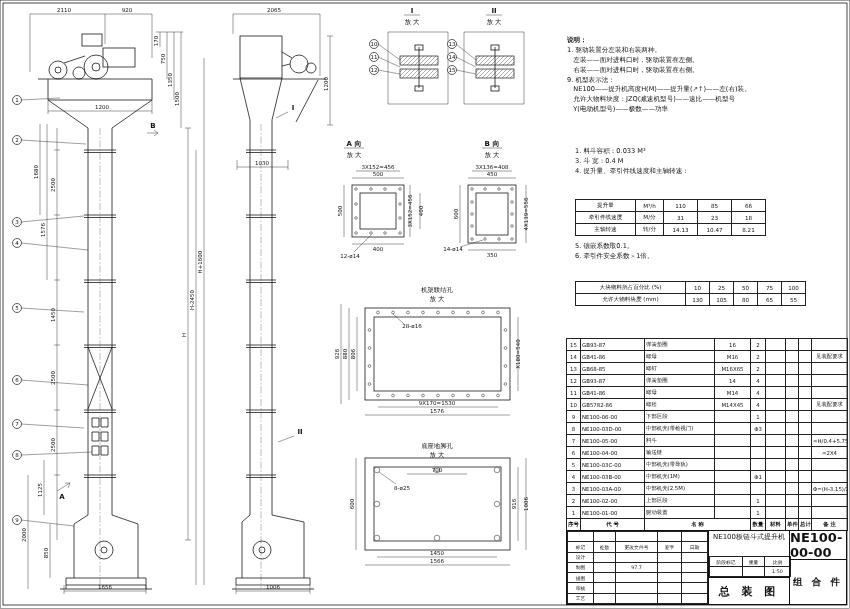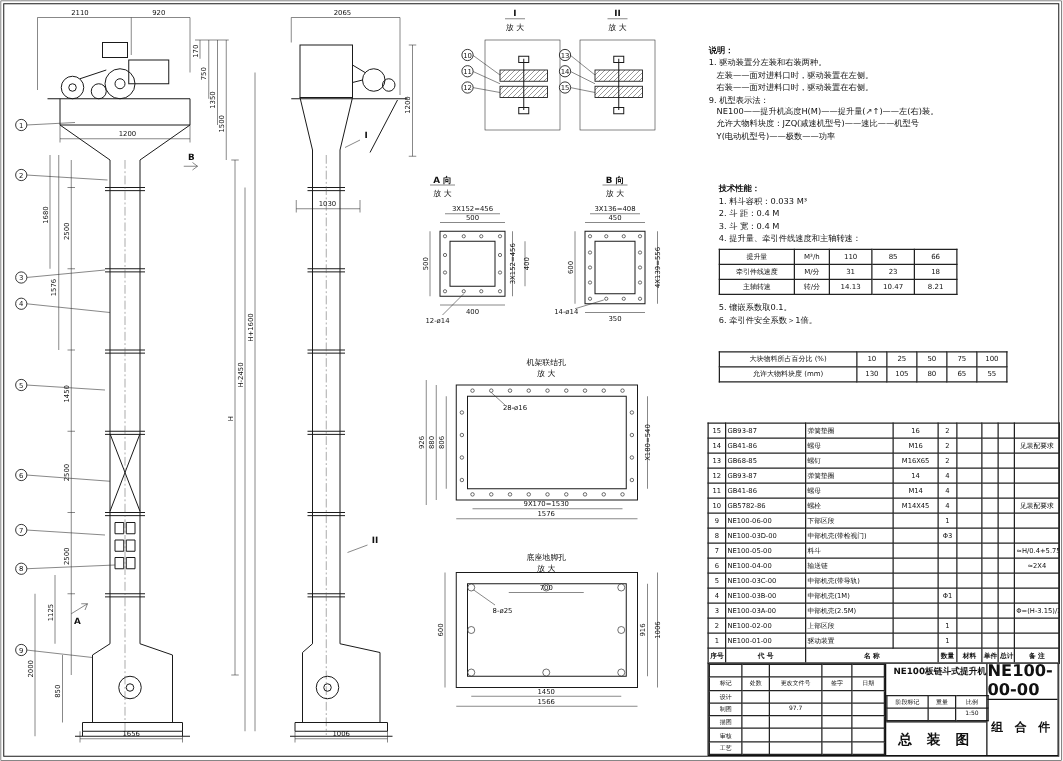--- a/index.html
+++ b/index.html
@@ -21,21 +21,21 @@
   .notes .nl{white-space:pre-wrap;}
   table.grid{border-collapse:collapse;table-layout:fixed;font-size:5.6px;color:#111;}
   table.grid td{border:0.6px solid #222;padding:0 1px;height:11px;text-align:center;overflow:hidden;white-space:nowrap;}
   table.bom td{height:11px;font-size:5.4px;}
   table.bom td.l{text-align:left;}
   table.bom tr.hd td{font-weight:bold;}
   .tb-wrap{position:absolute;left:566px;top:530px;width:281px;height:75px;border:1.4px solid #111;box-sizing:border-box;display:flex;background:#fff;}
   .tb-left{width:140px;border-collapse:collapse;table-layout:fixed;}
   .tb-left td{border:0.5px solid #222;font-size:4.8px;height:9.2px;text-align:center;padding:0;overflow:hidden;white-space:nowrap;color:#111;}
   .tb-mid{width:81px;border-left:0.8px solid #111;box-sizing:border-box;display:flex;flex-direction:column;}
-  .tb-prod{height:25px;font-size:7px;font-weight:bold;text-align:right;line-height:1.2;padding-top:2px;box-sizing:border-box;color:#111;}
+  .tb-prod{height:25px;font-size:7px;font-weight:normal;text-align:center;line-height:1.2;padding-top:2px;box-sizing:border-box;color:#111;}
   .tb-scale{border-collapse:collapse;table-layout:fixed;width:100%;}
   .tb-scale td{border:0.5px solid #222;font-size:4.8px;height:9.2px;text-align:center;padding:0;color:#111;}
   .tb-sheet{flex:1;font-size:11px;font-weight:bold;letter-spacing:4px;text-align:left;display:flex;align-items:center;justify-content:center;border-top:0.8px solid #111;color:#111;}
   .tb-right{width:60px;border-left:0.8px solid #111;box-sizing:border-box;display:flex;flex-direction:column;}
   .tb-no{height:28px;font-size:13px;font-weight:bold;display:flex;align-items:center;justify-content:center;color:#111;}
   .tb-type{flex:1;font-size:9.5px;font-weight:bold;letter-spacing:3px;display:flex;align-items:center;justify-content:center;border-top:0.8px solid #111;color:#111;}
 </style>
 </head>
 <body>
 
@@ -364,23 +364,21 @@
   <div class="nl">1. 驱动装置分左装和右装两种。</div>
   <div class="nl">   左装——面对进料口时，驱动装置在左侧。</div>
   <div class="nl">   右装——面对进料口时，驱动装置在右侧。</div>
   <div class="nl">9. 机型表示法：</div>
   <div class="nl">   NE100——提升机高度H(M)——提升量(↗↑)——左(右)装。</div>
   <div class="nl">   允许大物料块度：JZQ(减速机型号)——速比——机型号</div>
   <div class="nl">   Y(电动机型号)——极数——功率</div>
 </div>
 
 <div class="abs notes" style="left:575px;top:147px;width:265px">
-  <div class="nh">技术性能：</div>
   <div class="nl">1. 料斗容积：0.033 M³</div>
-  <div class="nl">2. 斗 距：0.4 M</div>
   <div class="nl">3. 斗 宽：0.4 M</div>
   <div class="nl">4. 提升量、牵引件线速度和主轴转速：</div>
 </div>
 
 <table class="abs grid" style="left:575px;top:199px;width:190px">
   <colgroup>
         <col style="width:60px">
         <col style="width:28px">
         <col style="width:34px">
         <col style="width:34px">

